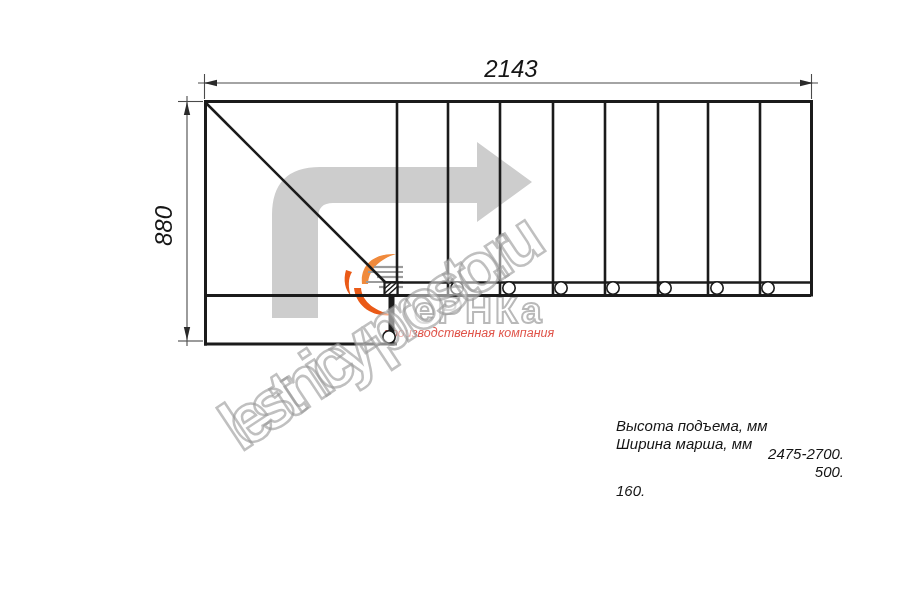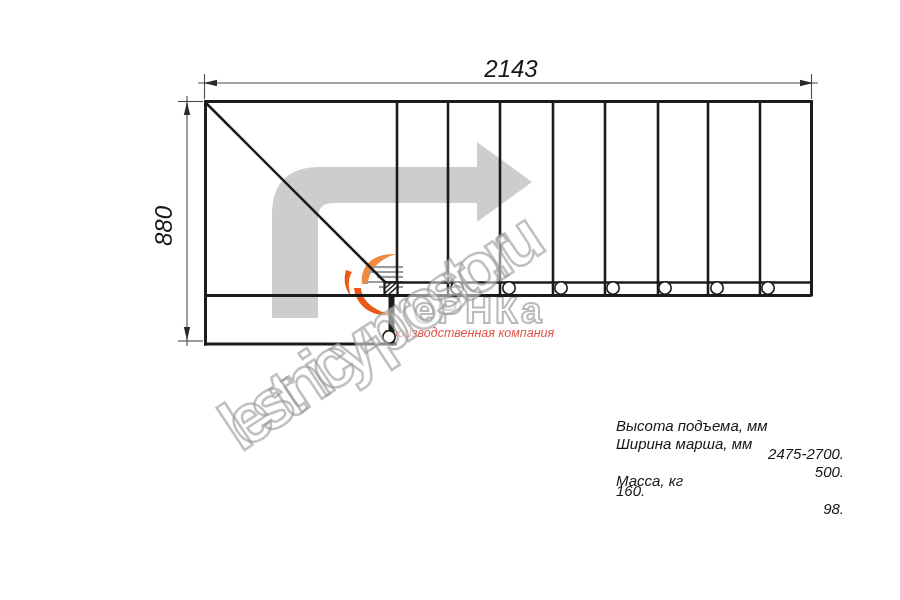--- a/index.html
+++ b/index.html
@@ -149,19 +149,15 @@
     <span class="spec-label">Высота подъема, мм</span>
     <span class="spec-value">2475-2700.</span>
   </div>
   <div class="spec-row">
     <span class="spec-label">Ширина марша, мм</span>
     <span class="spec-value">500.</span>
   </div>
   <div class="spec-row">
     <span class="spec-value">160.</span>
   </div>
-  <div class="spec-row">
-    <span class="spec-label">Масса, кг</span>
-    <span class="spec-value">98.</span>
-  </div>
 </div>
 
 <div class="watermark">lestnicy-prosto.ru</div>
 
 </body></html>

